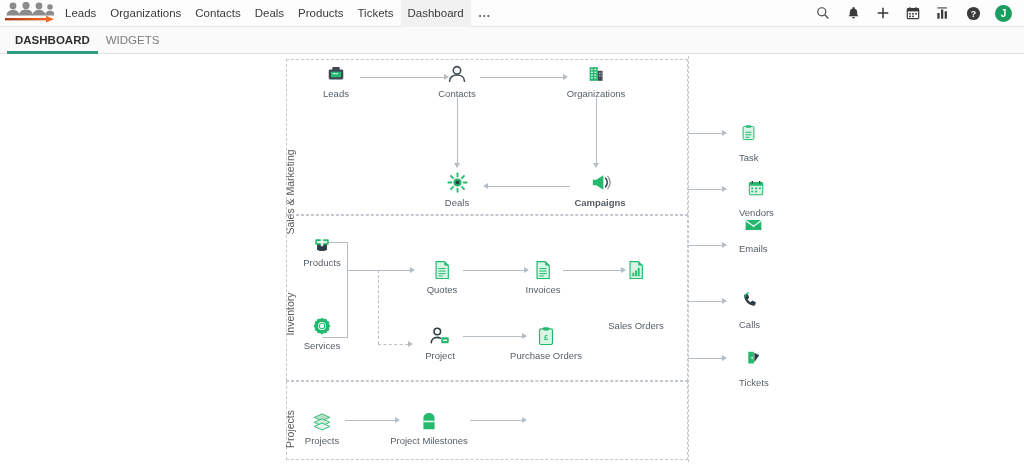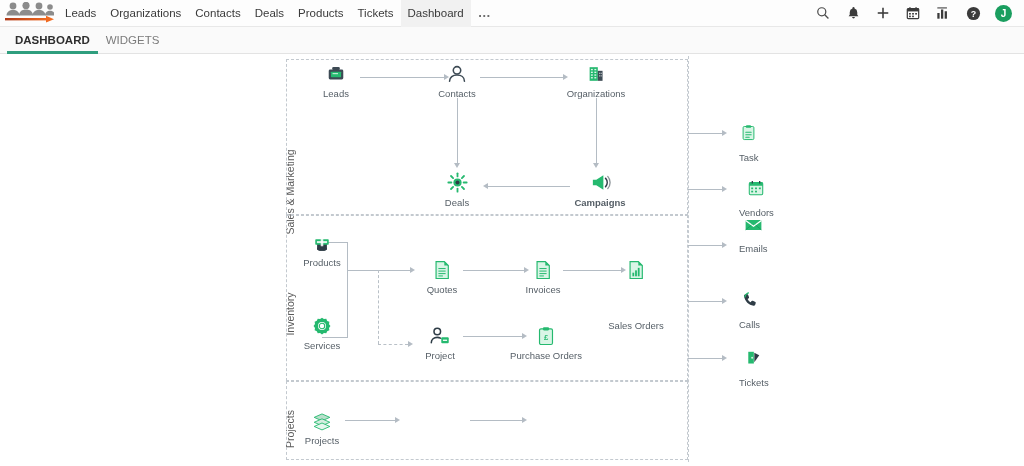--- a/index.html
+++ b/index.html
@@ -487,20 +487,29 @@
           <g fill="#b9dfcb" stroke="#25b96f" stroke-width="1">
             <path d="M11 3.2L19.6 7 11 10.8 2.4 7z"></path>
             <path d="M11 8.6L19.6 12.4 11 16.2 2.4 12.4z" fill="#d4eee0"></path>
             <path d="M11 13.2L19.6 17 11 20.8 2.4 17z" fill="#e6f6ee"></path>
           </g>
         </svg>
     </span>
     <span class="lb">Projects</span>
   </div>
 
+  <div class="node" style="left:429px; top:355px;">
+    <span class="ic">
+      <svg width="18" height="20" viewBox="0 0 20 22">
+          <path d="M10 2.2c3.6 0 6.2 2.5 6.2 5.8v12.2H3.8V8c0-3.3 2.6-5.8 6.2-5.8z" fill="#25b96f"></path>
+          <rect x="3.8" y="10.6" width="12.4" height="1.8" fill="#fff" opacity=".9"></rect>
+        </svg>
+    </span>
+    <span class="lb">Project Milestones</span>
+  </div>
 
 
   <div class="hline" style="left:688px; top:79px; width:34px;"></div>
   <div class="arrow-r" style="left:722px; top:75.8px;"></div>
   <div class="rnode" style="left:739px; top:70px;">
     <span>
       <svg width="15" height="17" viewBox="0 0 20 22">
           <rect x="2.8" y="3" width="14.4" height="17.4" rx="1.6" fill="#d9f5e6" stroke="#25b96f" stroke-width="1.3"></rect>
           <rect x="6.6" y="1.4" width="6.8" height="3.4" rx="1.2" fill="#25b96f"></rect>
           <g stroke="#25b96f" stroke-width="1.4" stroke-linecap="round">

